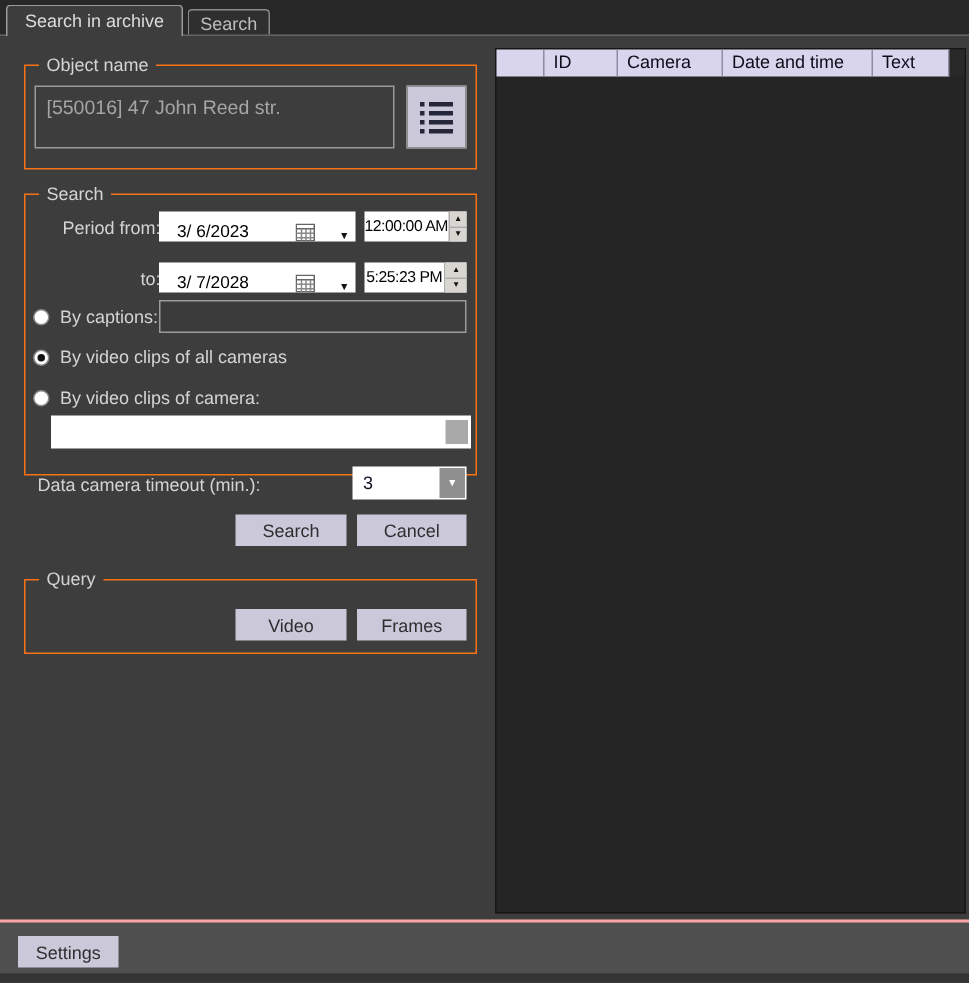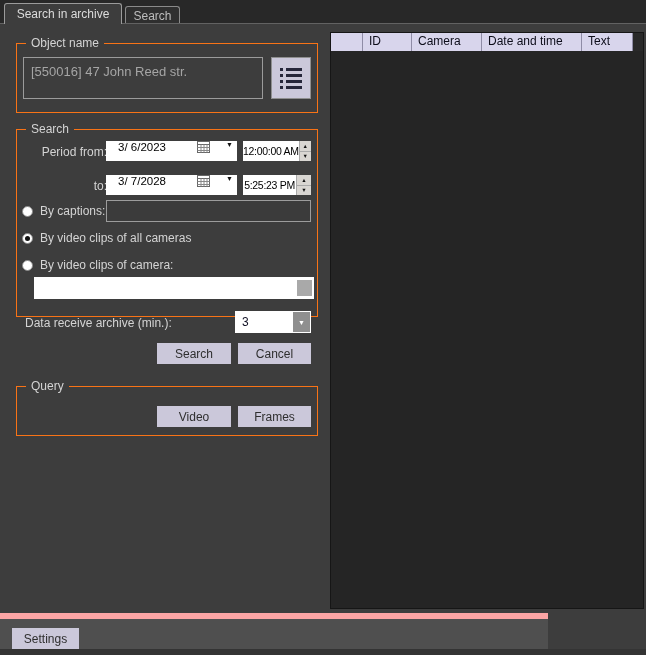--- a/index.html
+++ b/index.html
@@ -32,21 +32,21 @@
   .objbox{ position:absolute; left:6px; top:13px; width:240px; height:42px; border:1px solid #9b9b9b;
            box-sizing:border-box; color:#a5a5a5; font-size:13px; padding:6px 0 0 7px; overflow:hidden; white-space:nowrap; }
   .listbtn{ position:absolute; left:254px; top:13px; width:40px; height:42px; background:var(--button-bg);
             border:1px solid #8f8f8f; display:flex; align-items:center; justify-content:center; padding:0; box-sizing:border-box; }
 
   .flabel{ position:absolute; font-size:12px; color:#d4d4d4; white-space:nowrap; }
   #lbl-period{ left:8px; top:15px; width:82px; text-align:right; }
   #lbl-to{ left:8px; top:49px; width:82px; text-align:right; }
   #lbl-timeout{ left:8px; top:186px; }
 
-  .datepicker{ position:absolute; width:131px; height:20px; background:#fff; display:flex; align-items:flex-start; box-sizing:border-box;gap:12px; }
+  .datepicker{ position:absolute; width:131px; height:20px; background:#fff; display:flex; align-items:flex-end; box-sizing:border-box;gap:12px; }
   #date-from{ left:89px; top:11px; } #date-to{ left:89px; top:45px; }
   .dp-text{ flex:1; font-size:11.5px; color:#000; padding-left:12px; }
   .cal-icon{ display:flex; }
   .dp-arrow{ font-size:7px; color:#111; padding:0 4px 0 4px; }
 
   .timepicker{ position:absolute; width:68px; height:20px; background:#fff; display:flex; box-sizing:border-box; }
   #time-from{ left:226px; top:11px; } #time-to{ left:226px; top:45px; }
   .tp-text{ flex:1; font-size:10.5px; color:#000; display:flex; align-items:center; justify-content:center; letter-spacing:-0.3px; white-space:nowrap; }
   .spinner{ width:14px; display:flex; flex-direction:column; border-left:1px solid #aaa; }
   .spin-btn{ flex:1; background:#d9d6d2; display:flex; align-items:center; justify-content:center; font-size:5.5px; color:#111; }
@@ -87,22 +87,22 @@
        border-right:1px solid #8f8ca6; padding-left:6px; overflow:hidden; white-space:nowrap; flex:none; }
   .th.sel{ width:32px; padding-left:0; }
   .th.c-id{ width:49px; }
   .th.c-camera{ width:70px; }
   .th.c-datetime{ width:100px; }
   .th.c-text{ width:51px; }
   .th-filler{ flex:1; background:#292929; }
   .tbody{ position:absolute; left:0; top:18px; right:0; bottom:0; }
 
   
-  .footer{ position:absolute; left:0; top:613px; width:548px; height:36px; background:var(--footer-bg);
-           border-top:6px solid #fca5a5; box-sizing:border-box; }
+  .footer{ position:absolute; left:0; top:613px; width:646px; height:36px; background:var(--footer-bg);
+           border-top:2px solid #fca5a5; box-sizing:border-box; }
   #btn-settings{ left:12px; top:9px; width:67px; height:21px; }
   .bottomstrip{ position:absolute; left:0; top:649px; width:646px; height:6px; background:#343434; }
 </style>
 </head>
 <body>
 
 <div class="app">
 
   <div class="tabstrip">
     <div class="tab selected">Search in archive</div>
@@ -194,21 +194,21 @@
 
       <div class="radio-row" id="row-allcams">
         <span class="radio checked"></span>
         <span class="radio-label">By video clips of all cameras</span>
       </div>
       <div class="camera-combo">
         <span style="flex:1;font-size:12px;color:#000;"></span>
         <span class="camera-btn"></span>
       </div>
 
-      <span class="flabel" id="lbl-timeout">Data receive archive (min.):</span>
+      <span class="flabel" id="lbl-timeout">Data camera timeout (min.):</span>
       <div class="timeout-combo">
         <span class="combo-text">3</span>
         <span class="combo-btn">▼</span>
       </div>
 
       <button class="btn" id="btn-search">Search</button>
       <button class="btn" id="btn-cancel">Cancel</button>
     </div>
 
     <div class="groupbox" id="group-query">

